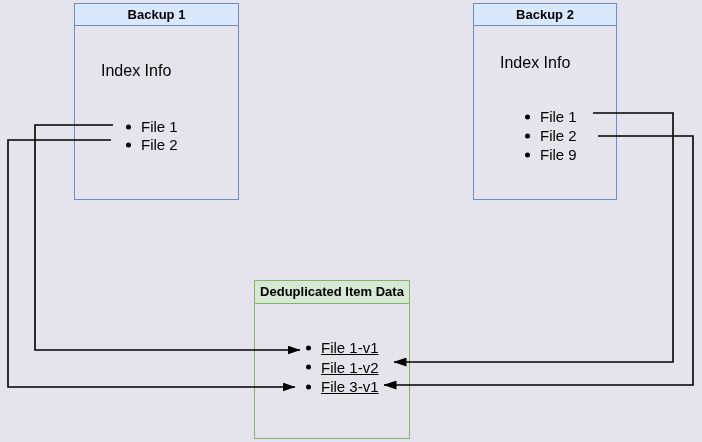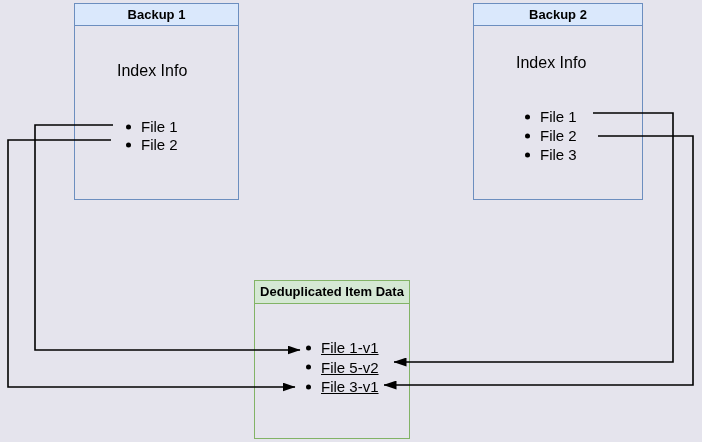--- a/index.html
+++ b/index.html
@@ -39,21 +39,20 @@
     line-height: 22px;
     background: #d5e8d4;
     border-bottom: 1.6px solid #82b366;
   }
   .heading {
     position: absolute;
     left: 26px;
     font-size: 16px;
     line-height: 18px;
     white-space: nowrap;
-    margin-left: 16px;
   }
   ul.file-list {
     position: absolute;
     left: 0;
     right: 0;
     margin: 0;
     padding: 0;
     list-style: none;
   }
   ul.file-list li {
@@ -95,35 +94,35 @@
 
   <div class="box blue" style="left:74px; top:3px; width:165px; height:197px;">
     <div class="box-header">Backup 1</div>
     <div class="heading" style="top:58px;">Index Info</div>
     <ul class="file-list lh18" style="top:114px;">
       <li>File 1</li>
       <li>File 2</li>
     </ul>
   </div>
 
-  <div class="box blue" style="left:473px; top:3px; width:170px; height:197px;">
+  <div class="box blue" style="left:473px; top:3px; width:144px; height:197px;">
     <div class="box-header">Backup 2</div>
     <div class="heading" style="top:50px;">Index Info</div>
     <ul class="file-list lh19" style="top:103px;">
       <li>File 1</li>
       <li>File 2</li>
-      <li>File 3</li>
+      <li>File 9</li>
     </ul>
   </div>
 
   <div class="box green" style="left:254px; top:280px; width:156px; height:159px;">
     <div class="box-header">Deduplicated Item Data</div>
     <ul class="file-list lh195" style="top:57px;text-decoration:underline;">
       <li>File 1-v1</li>
-      <li>File 5-v2</li>
+      <li>File 1-v2</li>
       <li>File 3-v1</li>
     </ul>
   </div>
 
   <svg class="connector-layer" width="702" height="442" viewBox="0 0 702 442">
     <defs>
       <marker id="arrowhead" markerUnits="userSpaceOnUse" markerWidth="13" markerHeight="9" refX="12.5" refY="4.5" orient="auto">
         <path d="M0,0 L13,4.5 L0,9 Z" fill="#000"></path>
       </marker>
     </defs>

